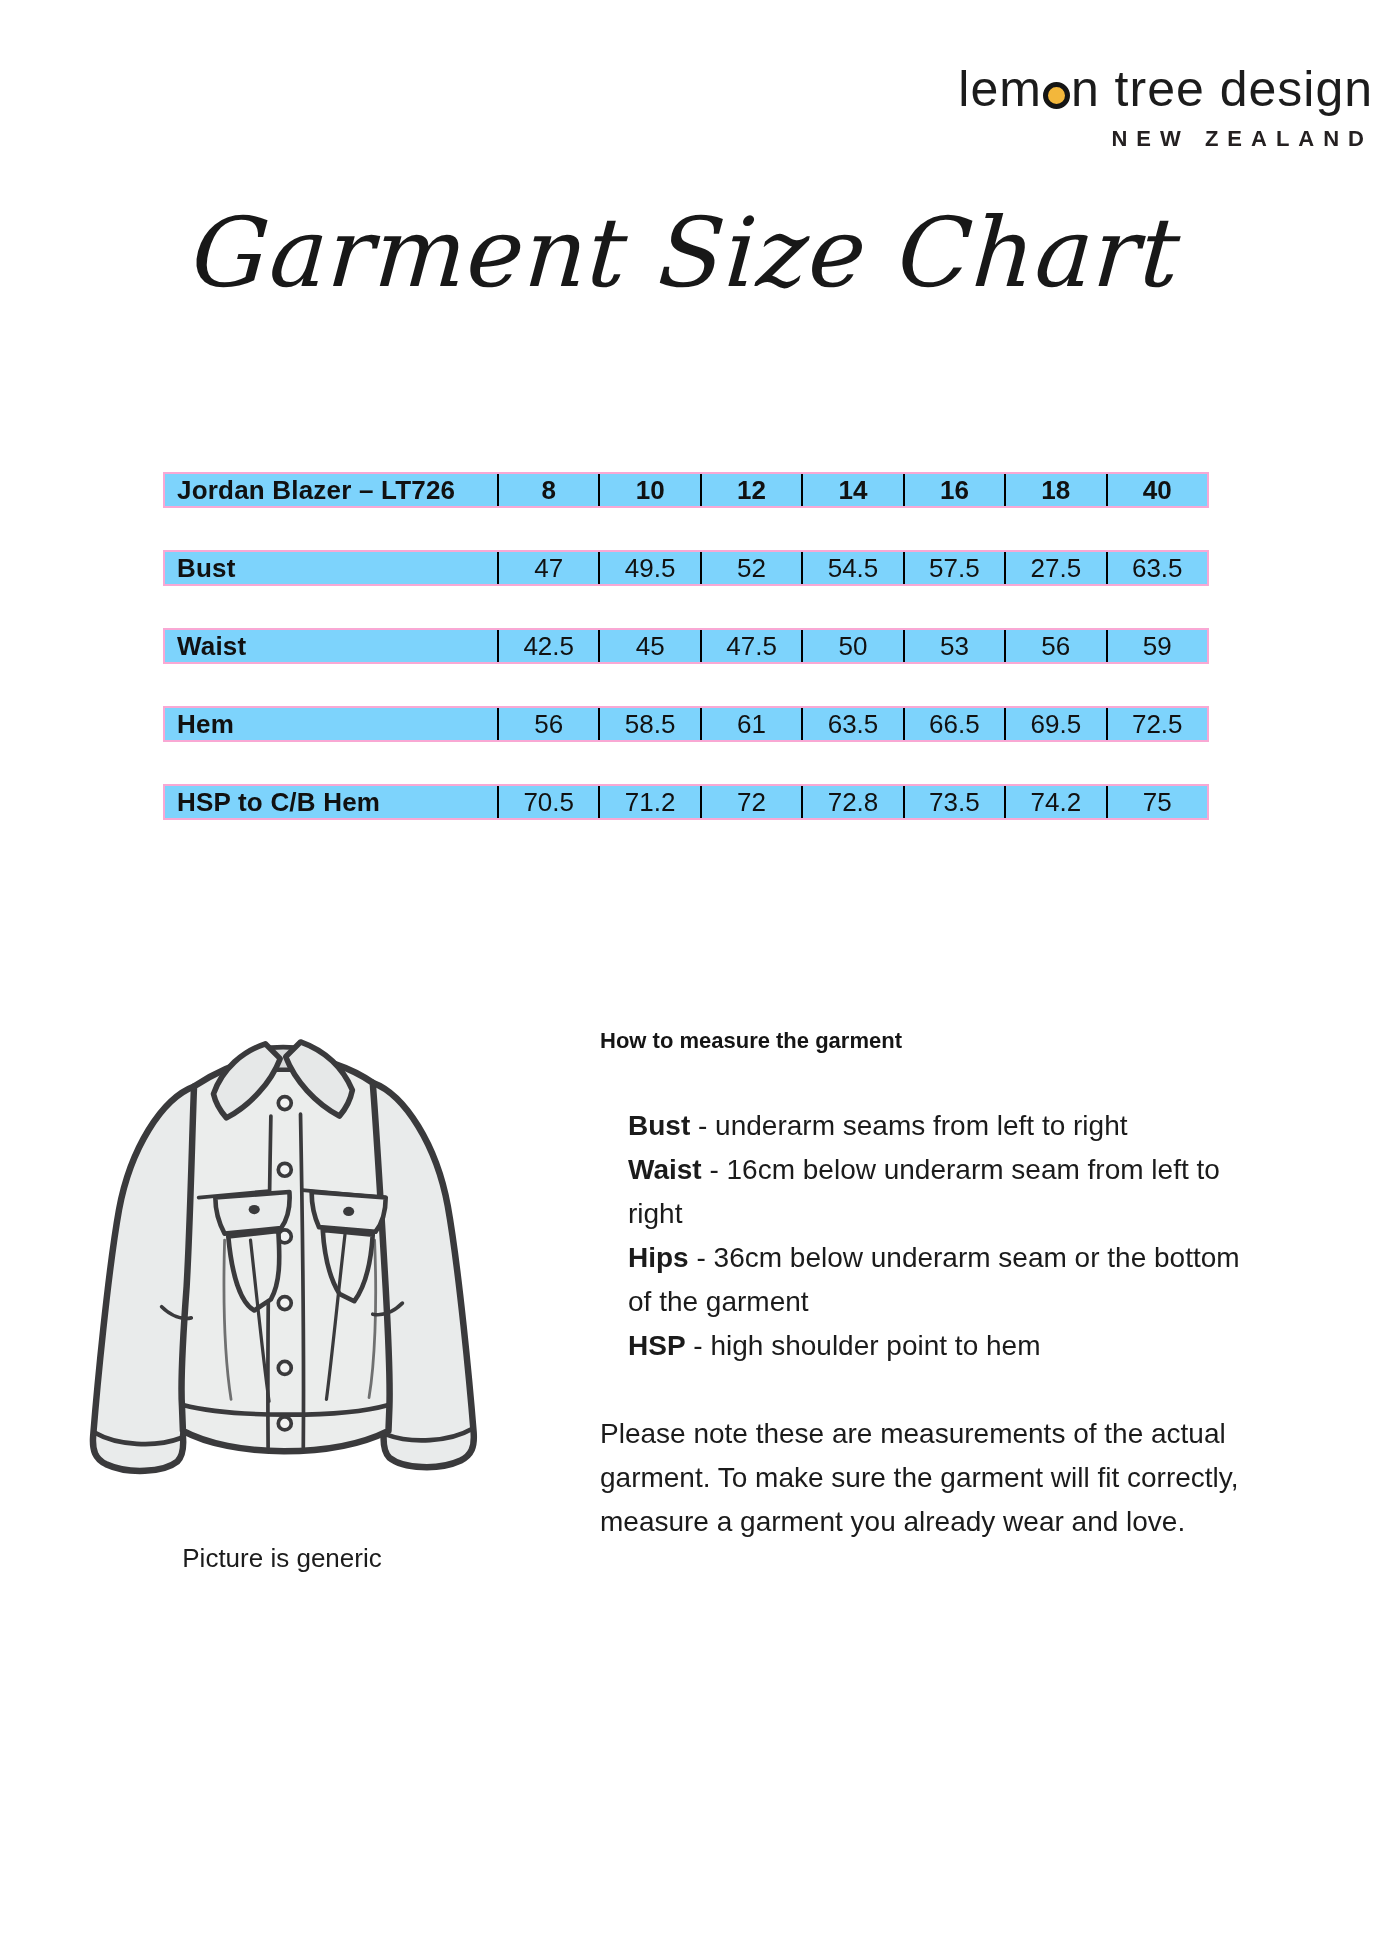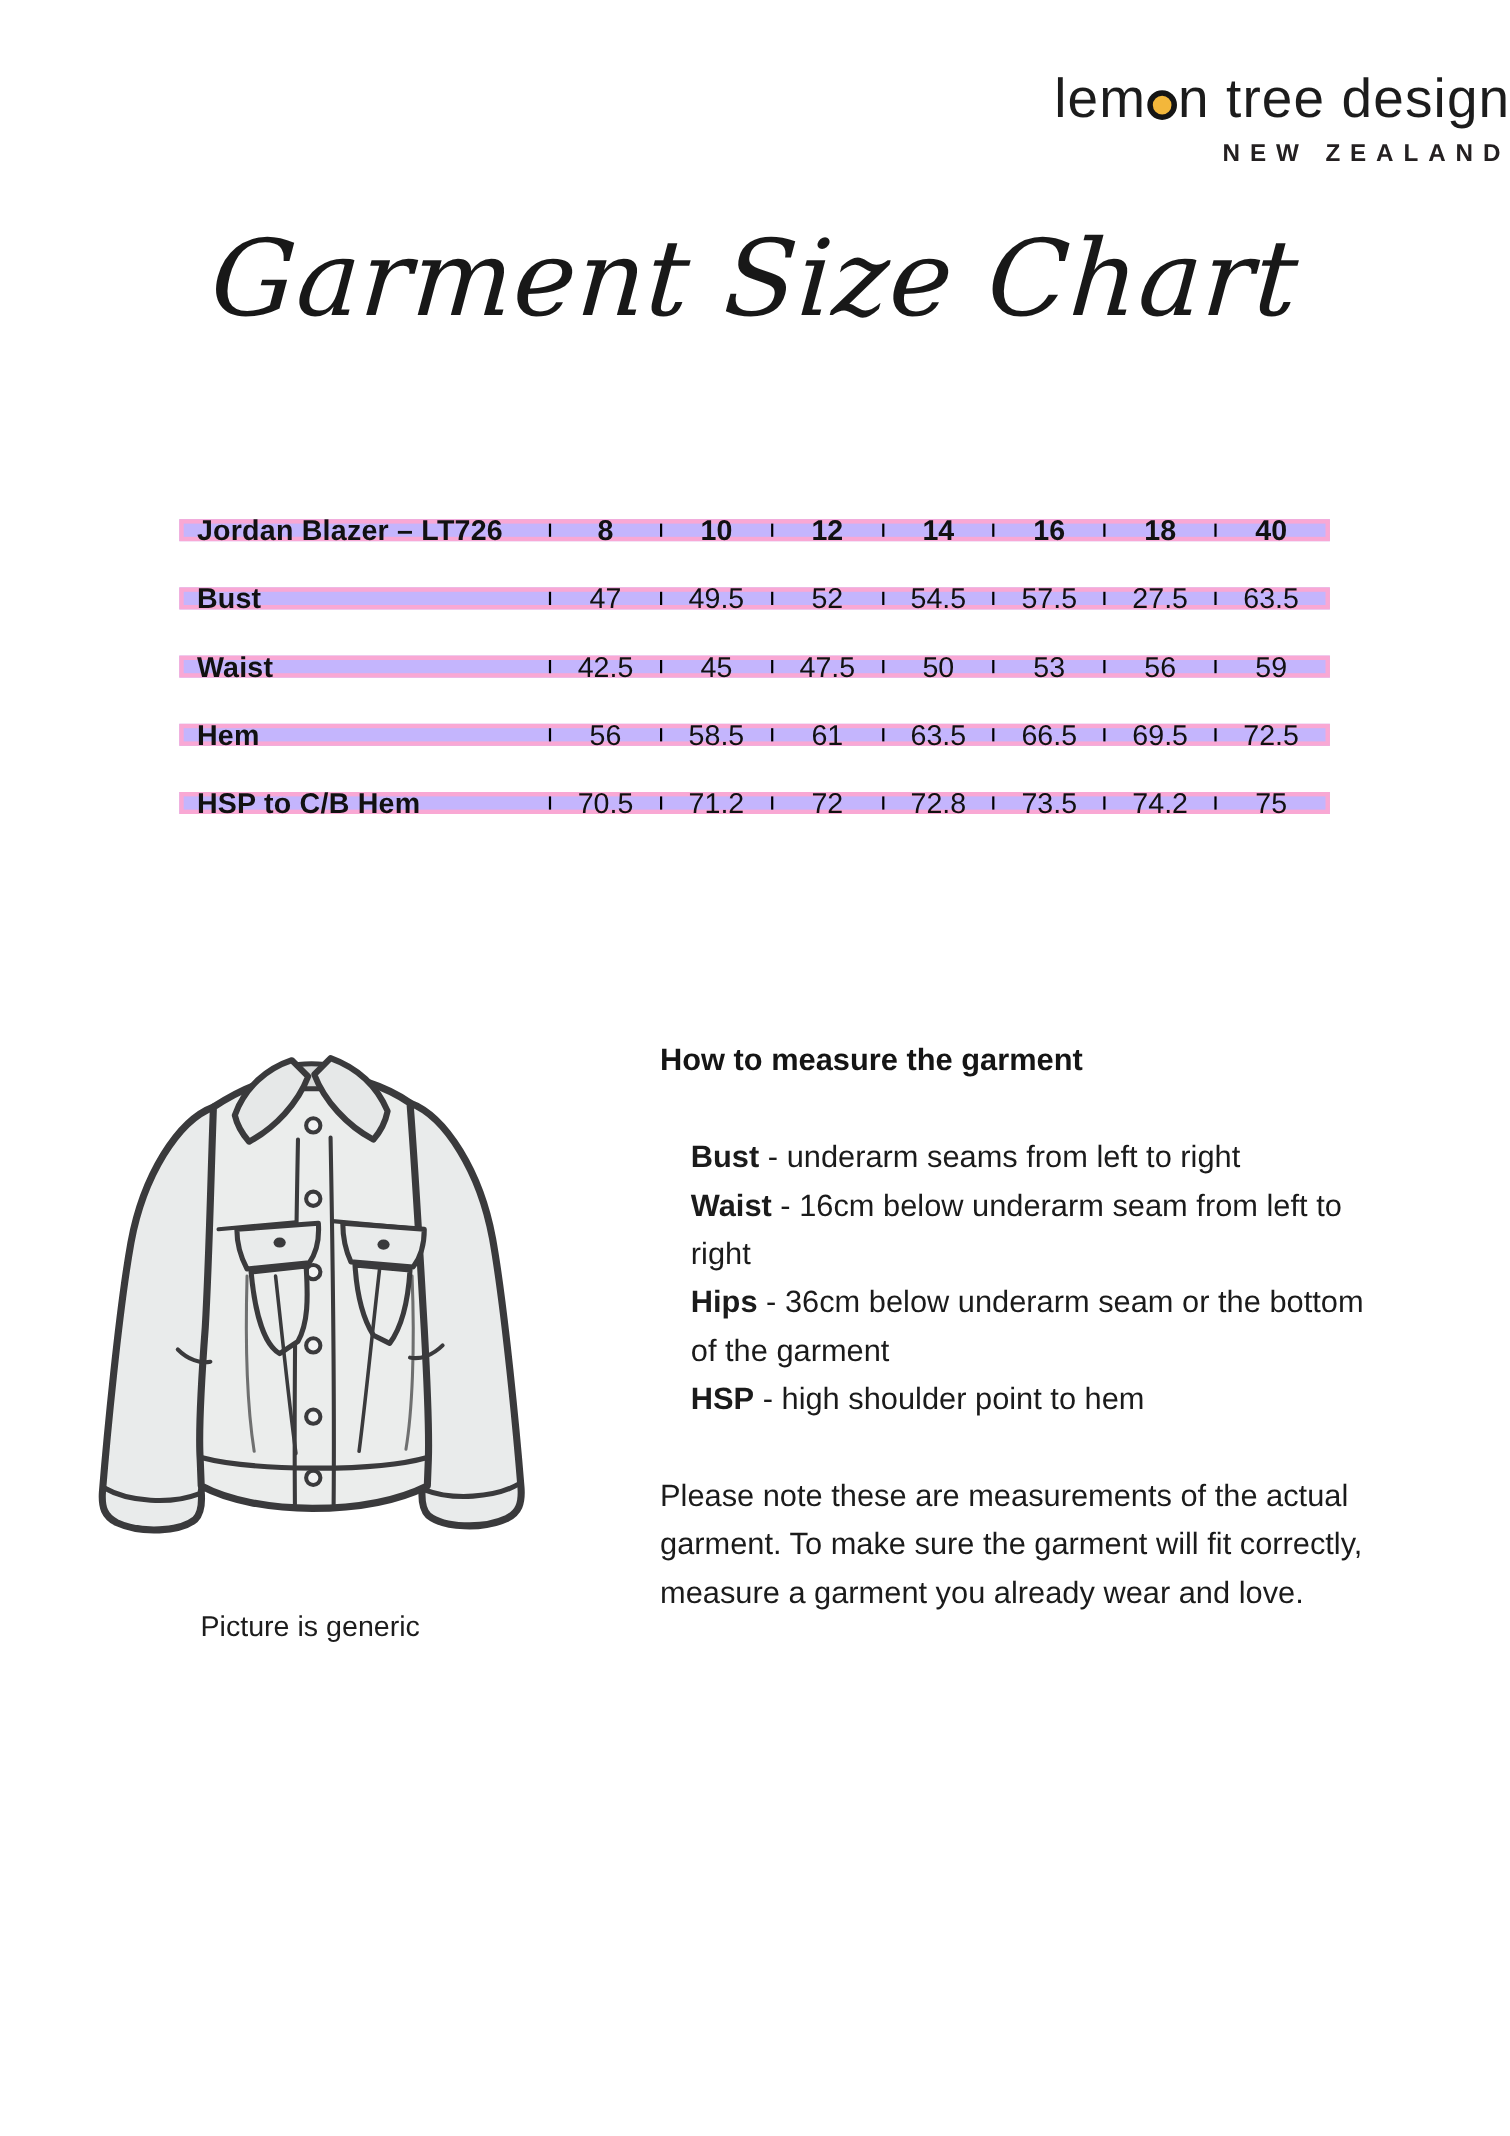--- a/index.html
+++ b/index.html
@@ -33,22 +33,22 @@
     margin-top:26px; text-align:center;
     font-family:"DejaVu Serif", serif; font-style:italic; font-weight:400;
     font-size:96px; line-height:150px; color:#181818;
     letter-spacing:1px; transform:skewX(-4deg);
     white-space:nowrap;
   }
 
   
   .size-chart { margin:144px 0 0 163px; width:1046px; }
   .chart-row {
-    display:flex; height:20px; border:4px solid #f9a8d4;
-    margin-bottom:42px; background:#c4b5fd;
+    display:flex; height:36px; border:2px solid #f9a8d4;
+    margin-bottom:42px; background:#7dd3fc;
   }
   .chart-row:last-child { margin-bottom:0; }
   .cell {
     border-right:2px solid #000;
     display:flex; align-items:center; justify-content:center;
     font-size:26px; line-height:26px; color:#111;
   }
   .cell:last-child { border-right:none; }
   .cell.label {
     flex:0 0 334px; justify-content:flex-start; padding-left:12px;
@@ -59,21 +59,21 @@
 
   
   .bottom { display:flex; margin-top:168px; }
   .illus-col { width:600px; flex:0 0 600px; padding-left:32px; }
   .illus-col svg { display:block; }
   .illus-caption {
     margin-top:10px; text-align:center; width:500px;
     font-size:26px; color:#1c1c1c;
   }
   .howto-col { width:645px; flex:0 0 645px; padding-top:40px; }
-  .howto-heading { font-size:28px; font-weight:700; color:#151515; }
+  .howto-heading { font-size:22px; font-weight:700; color:#151515; }
   .howto-items { margin-top:50px; font-size:28px; line-height:44px; color:#1b1b1b;margin-left:28px; }
   .howto-items .term { font-weight:700; }
   .howto-note { margin-top:44px; font-size:28px; line-height:44px; color:#1b1b1b; }
 </style>
 </head>
 <body>
 
 <div class="logo">
   <div class="brand-name"><span>lem</span><span class="lemon-dot"></span><span>n tree design</span></div>
   <div class="brand-sub">NEW ZEALAND</div>

